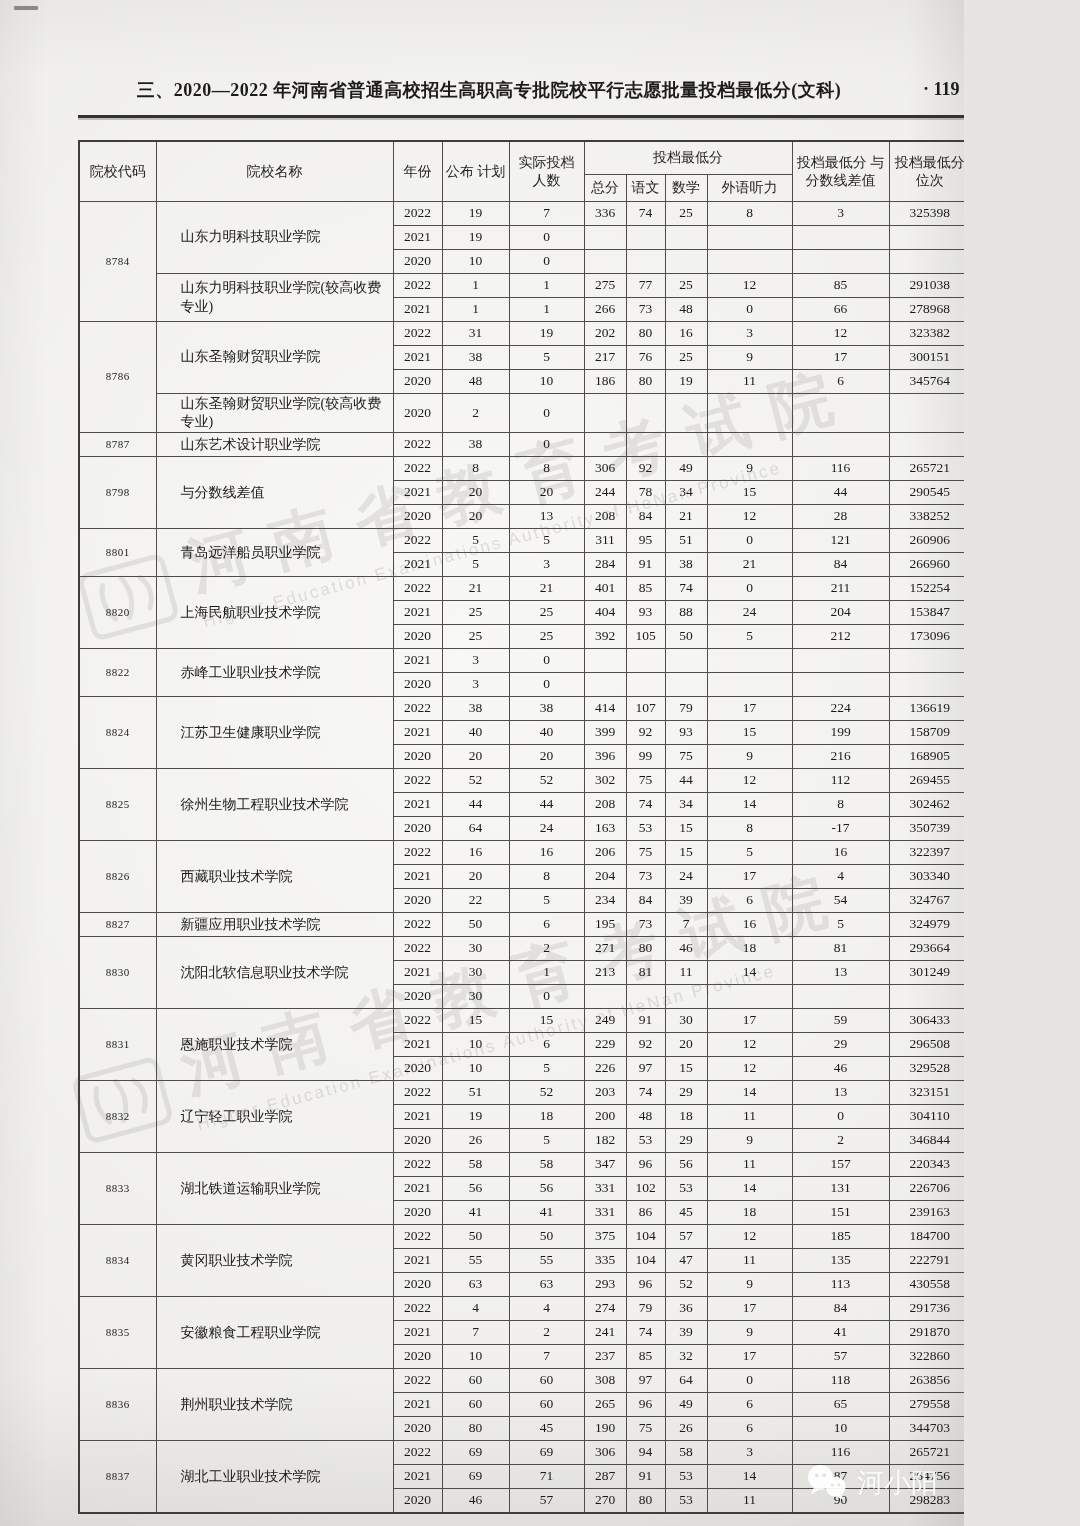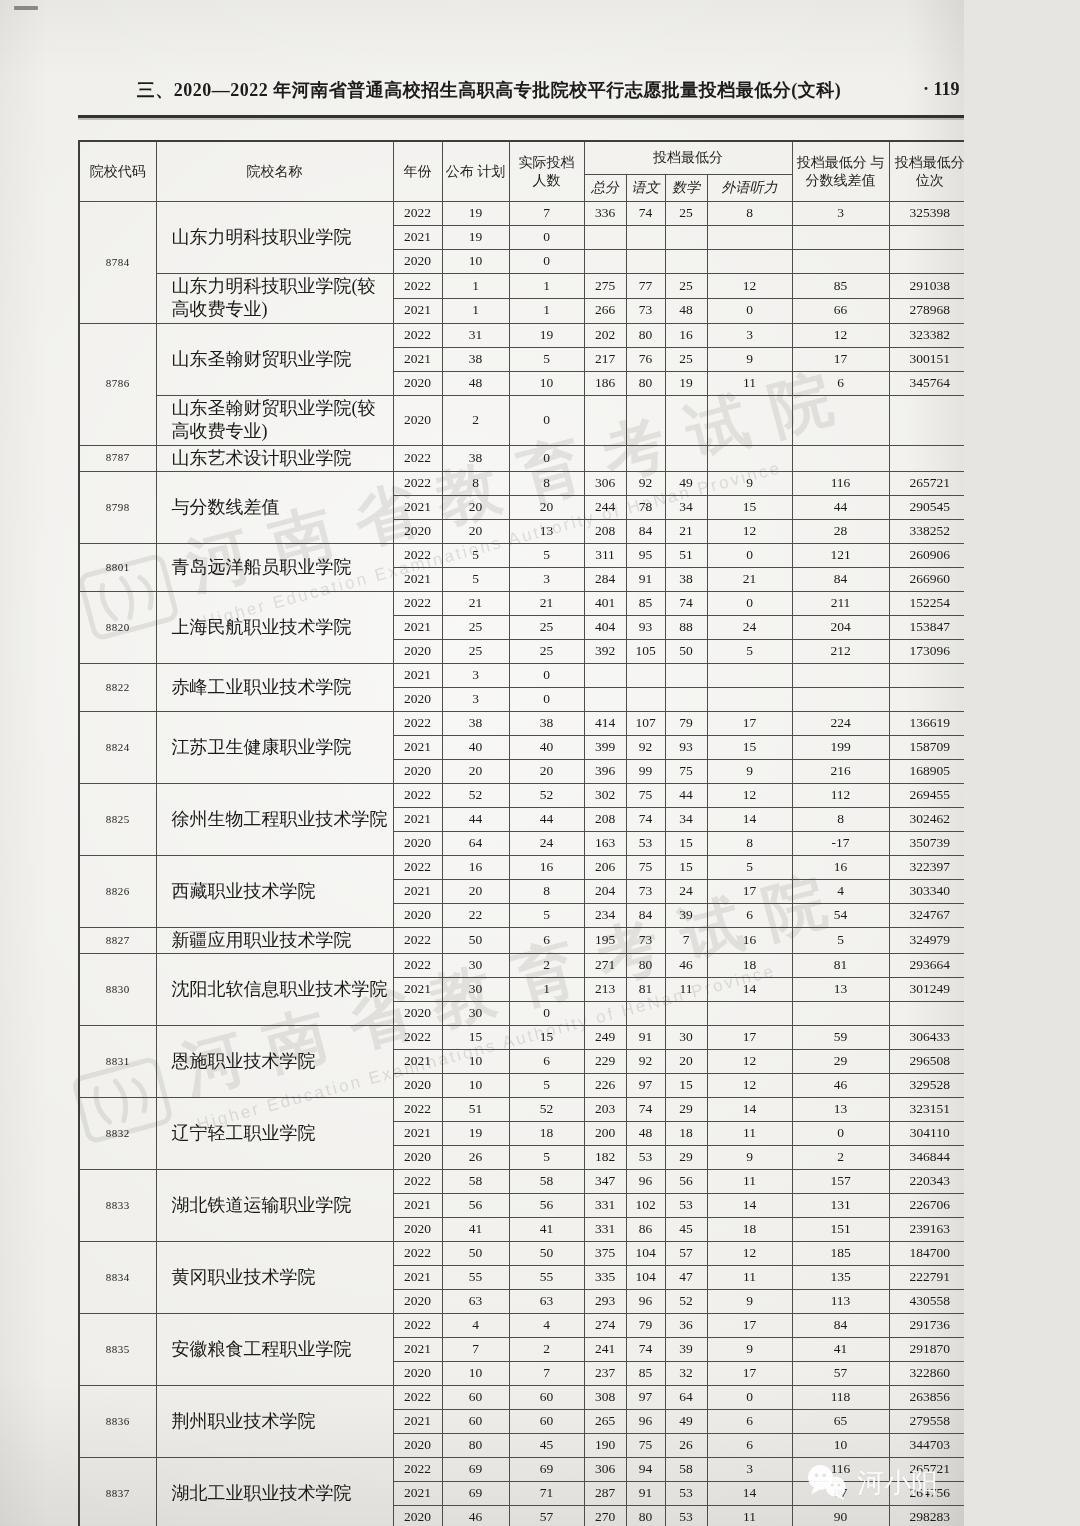--- a/index.html
+++ b/index.html
@@ -53,23 +53,23 @@
     border-collapse:collapse; table-layout:fixed;
     color:#1b1a18; background:transparent;
     border:2px solid #403d3a;
   }
   .score-table th, .score-table td {
     border:1px solid #504c47; text-align:center; font-weight:normal;
     padding:1px 2px; font-size:13px; line-height:1.25; overflow:hidden;
   }
   .score-table thead th { font-size:14px; color:#211f1d; }
   .score-table thead tr.h1 th { height:30px; }
-  .score-table thead tr.h2 th { height:24px;font-style:italic; }
+  .score-table thead tr.h2 th { height:24px; }
   .score-table tbody td { height:21px; font-size:13.5px; }
-  .score-table td.name { text-align:left; padding-left:15px; font-size:18px; line-height:1.3; }
+  .score-table td.name { text-align:left; padding-left:24px; font-size:14px; line-height:1.3; }
   .score-table td.code { font-size:11px; letter-spacing:0.5px; }
 
   
   .brand {
     position:absolute; right:26px; bottom:24px; z-index:3;
     display:flex; align-items:center; gap:6px;
     color:rgba(255,255,255,0.93); font-size:27px;
     font-family:"Liberation Sans", sans-serif;
     text-shadow:0 1px 2px rgba(0,0,0,0.07);
   }

